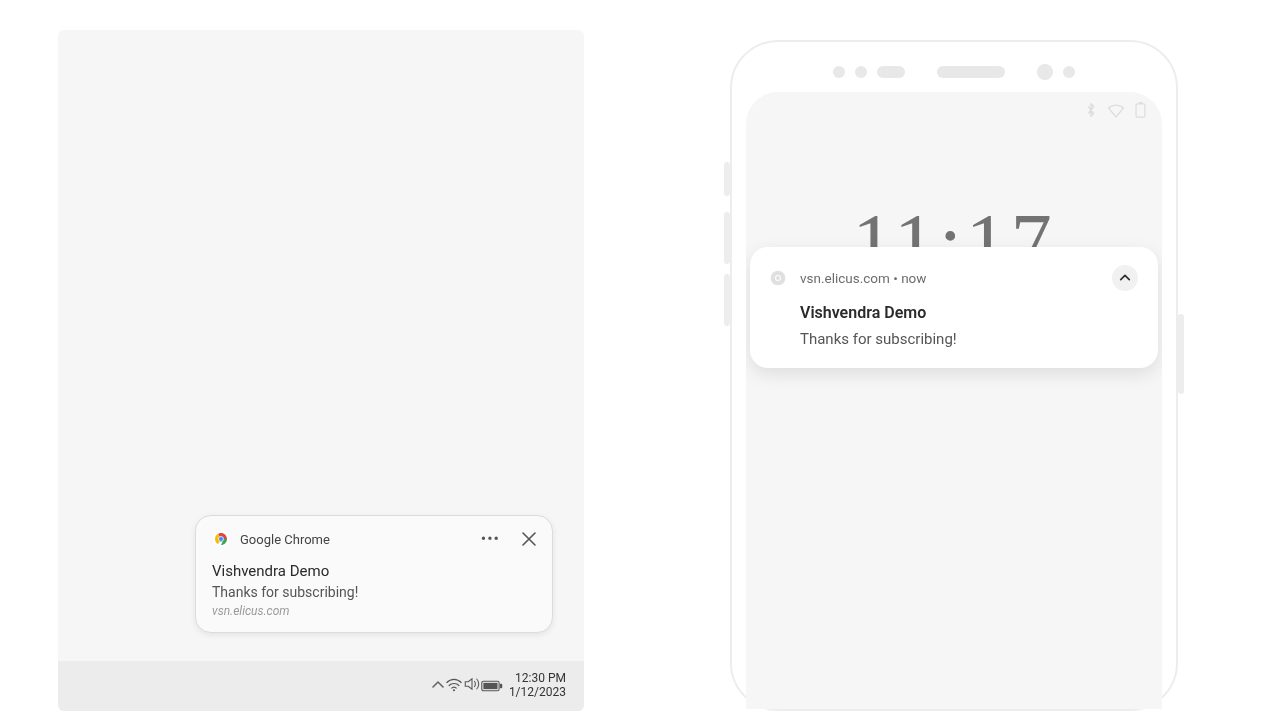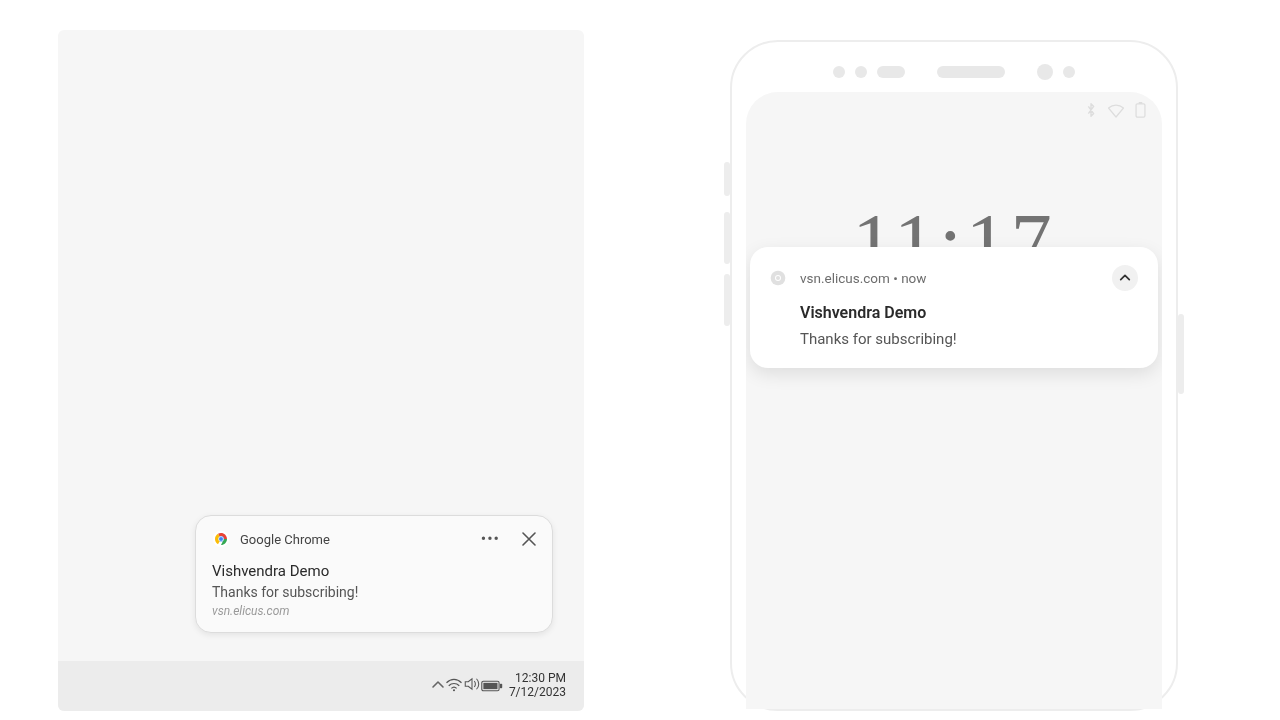--- a/index.html
+++ b/index.html
@@ -283,21 +283,21 @@
     </span>
     <span class="tray-icon">
       <svg width="22" height="12" viewBox="0 0 28 14">
         <rect x="1" y="1" width="22" height="12" rx="2" fill="none" stroke="#555" stroke-width="1.4"></rect>
         <rect x="3" y="3" width="18" height="8" fill="#555"></rect>
         <rect x="24" y="4" width="3" height="6" rx="1" fill="#555"></rect>
       </svg>
     </span>
     <div class="taskbar-clock">
       <div>12:30 PM</div>
-      <div>7/12/2023</div>
+      <div>1/12/2023</div>
     </div>
   </div>
 </div>
 
 <div class="phone-frame">
   <div class="phone-btn left-1"></div>
   <div class="phone-btn left-2"></div>
   <div class="phone-btn left-3"></div>
   <div class="phone-btn right-1"></div>
 

